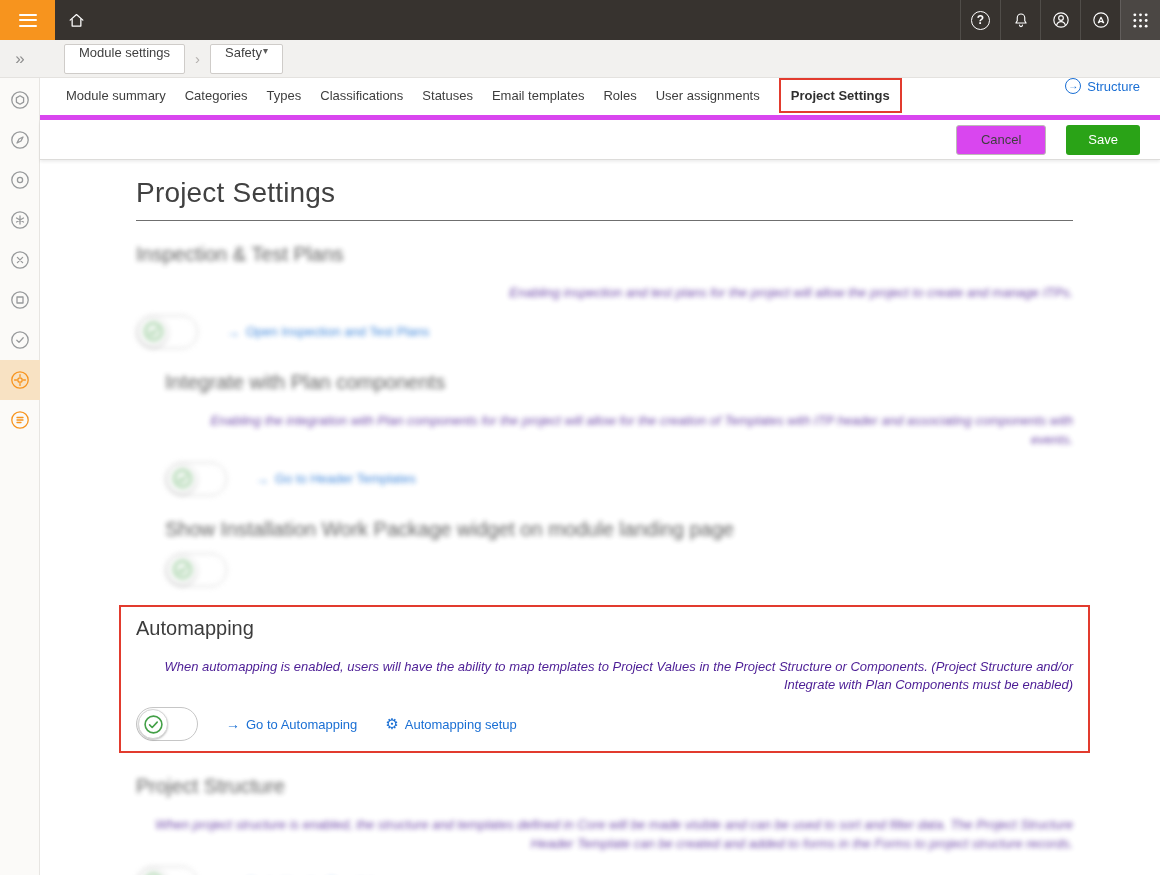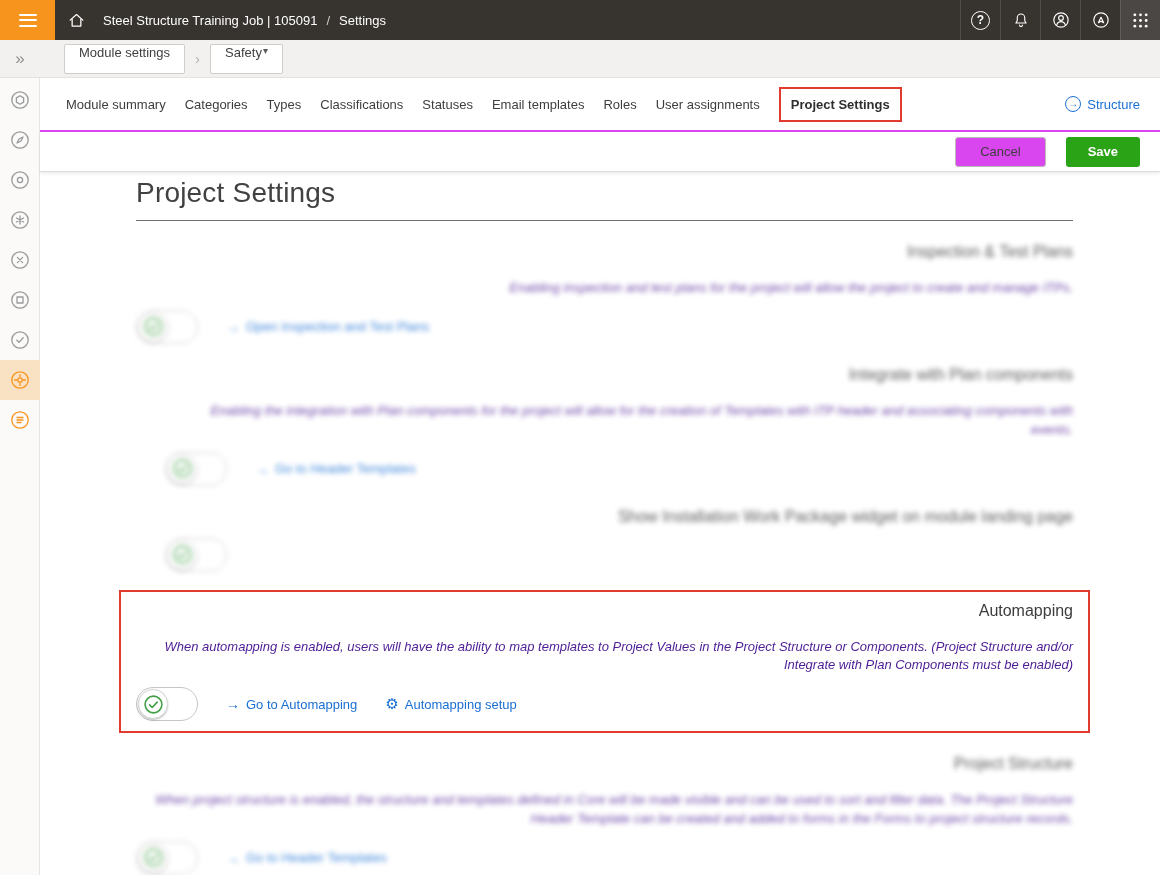--- a/index.html
+++ b/index.html
@@ -39,47 +39,47 @@
              border-right:1px solid #e7e5e2; padding-top:2px; }
   .side-item { width:40px; height:40px; display:flex; align-items:center; justify-content:center;
                cursor:pointer; color:#97999b; }
   .side-item svg { stroke:currentColor; fill:none; stroke-width:1.3; stroke-linecap:round; stroke-linejoin:round; }
   .side-item.selected { background:var(--selected-module-bg,#f8e2c3); color:var(--accent-orange,#f7941e); }
   .side-item.orange { color:var(--accent-orange,#f7941e); }
 
   
   .main { position:absolute; left:40px; top:78px; right:0; bottom:0; background:#fff; }
 
-  .tabbar { height:54px; display:flex; align-items:center; padding-left:26px; gap:19px;
-            position:relative; border-bottom:2px solid #d946ef; }
+  .tabbar { height:42px; display:flex; align-items:flex-start; padding-left:26px; gap:19px;
+            position:relative; border-bottom:5px solid #d946ef; }
   .tab { font-size:13px; color:#3e3e3e; cursor:pointer; padding:10px 0; white-space:nowrap; }
   .tab.annotated { font-weight:700; color:#2f2f2f; border:2px solid var(--annotation-red,#e23b2e);
                    padding:8px 10px; }
   .templates-link { position:absolute; right:20px; display:flex; align-items:center; gap:6px;
                     color:var(--link-blue,#1a6fd4); font-size:13px; cursor:pointer; }
   .circle-arrow { width:16px; height:16px; border:1.5px solid var(--link-blue,#1a6fd4); border-radius:50%;
                   display:flex; align-items:center; justify-content:center; font-size:10px; line-height:1; }
 
   .actionbar { height:40px; display:flex; align-items:center; justify-content:flex-end; gap:20px;
                padding-right:20px; border-bottom:1px solid #dddcda; box-shadow:0 2px 3px rgba(0,0,0,.07);
                position:relative; z-index:2; background:#fff; }
   .btn-cancel { height:30px; padding:0 24px; background:#d946ef; border:1px solid #bdbab7; border-radius:3px;
                 font-size:13px; color:#3f3f3f; cursor:pointer; }
   .btn-save { height:30px; padding:0 22px; background:var(--save-green,#2aa317); border:none; border-radius:3px;
-              font-size:13px; color:#fff; font-weight:bold; cursor:pointer; }
+              font-size:13px; color:#fff; font-weight:normal; cursor:pointer; }
 
   
   .page { position:absolute; top:82px; left:0; right:0; bottom:0; overflow:hidden;
           padding:18px 87px 0 96px; background:#fff; }
   .page-title { font-size:28px; font-weight:400; color:#414141; line-height:30px; letter-spacing:.2px; }
   .title-rule { border:none; border-top:1px solid #6f6f6f; margin-top:12px; }
 
   .setting-section { margin-top:22px; }
   .setting-section.indented { margin-left:29px; }
-  .sec-title { font-size:16px; font-weight:500; color:#3c3c3c;text-align:right; }
+  .sec-title { font-size:20px; font-weight:500; color:#3c3c3c; }
   .sec-desc { margin-top:18px; font-size:13px; font-style:italic; color:#4c1d95; line-height:1.45; max-width:940px;text-align:right; }
   .control-row { margin-top:12px; display:flex; align-items:center; gap:28px; }
 
   .toggle { width:62px; height:34px; border:1px solid #c6c6c6; border-radius:17px; background:#fff;
             position:relative; cursor:pointer; flex:0 0 auto; }
   .toggle-knob { position:absolute; left:1px; top:1px; width:30px; height:30px; border-radius:50%;
                  background:#fff; border:1px solid #d6d6d6; box-shadow:0 1px 2px rgba(0,0,0,.25);
                  display:flex; align-items:center; justify-content:center; }
   .check-c circle, .check-c path { stroke:var(--toggle-green,#43a047); fill:none; stroke-width:1.6;
                                    stroke-linecap:round; stroke-linejoin:round; }
@@ -105,25 +105,20 @@
       <span class="bar"></span>
       <span class="bar"></span>
       <span class="bar"></span>
     </div>
     <div class="home-btn">
       <svg width="19" height="19" viewBox="0 0 24 24" fill="none" stroke="#fff" stroke-width="1.6" stroke-linecap="round" stroke-linejoin="round">
         <path d="M4 11.5 12 4.5l8 7"></path>
           <path d="M6.5 10.5V19h11v-8.5"></path>
       </svg>
     </div>
-    <nav class="breadcrumb">
-      <span>Steel Structure Training Job | 105091</span>
-      <span class="sep">/</span>
-      <span>Settings</span>
-    </nav>
     <div class="topbar-right">
       <div class="tb-icon">
         <span class="help-circle">?</span>
       </div>
       <div class="tb-icon">
         <svg width="18" height="18" viewBox="0 0 24 24" fill="none" stroke="#fff" stroke-width="1.5" stroke-linecap="round" stroke-linejoin="round">
           <path d="M12 4a5 5 0 0 0-5 5v4l-1.8 3h13.6L17 13V9a5 5 0 0 0-5-5z"></path>
             <path d="M10 18.8a2 2 0 0 0 4 0"></path>
         </svg>
       </div>

